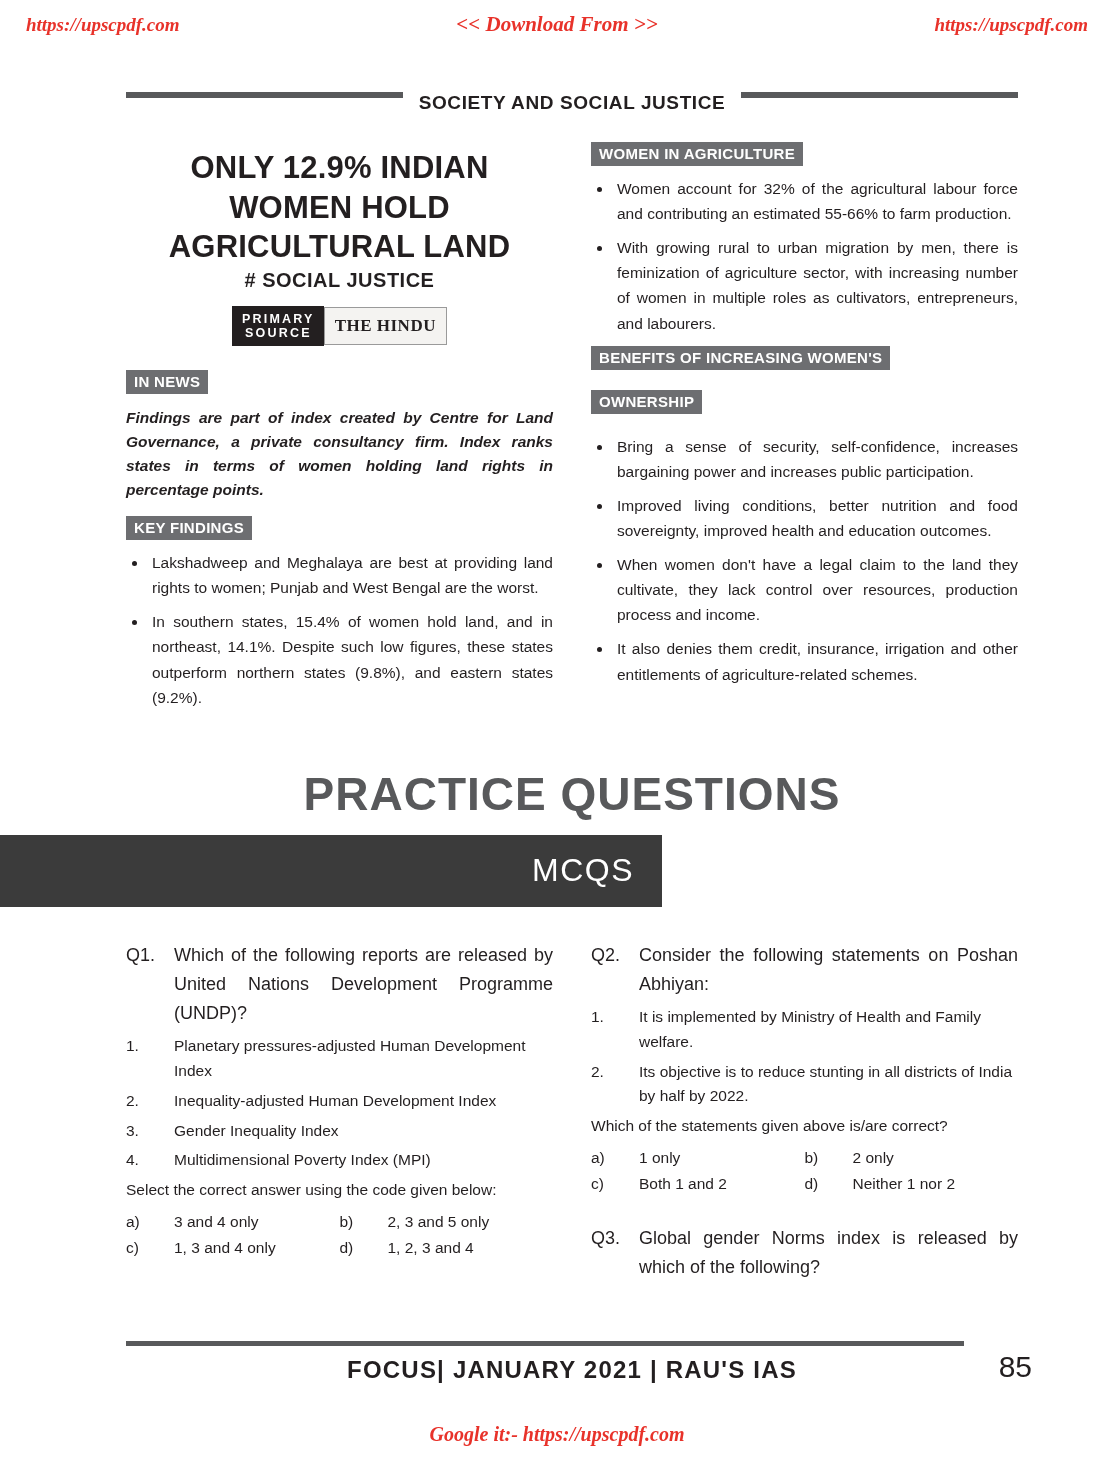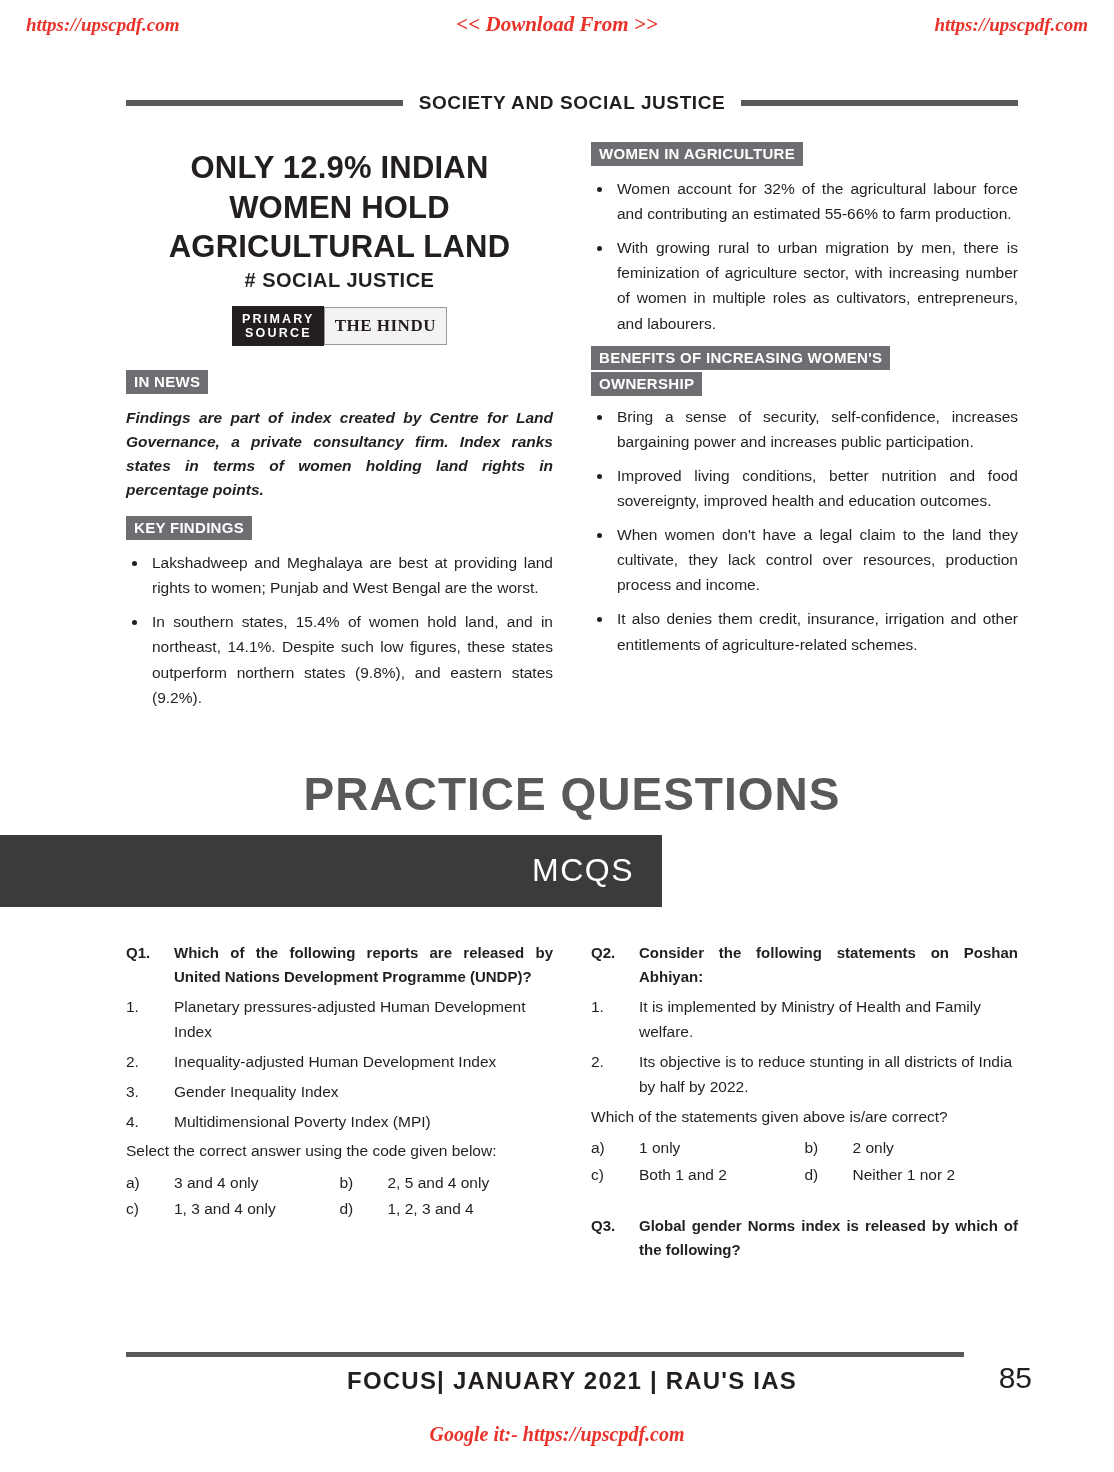--- a/index.html
+++ b/index.html
@@ -45,21 +45,20 @@
   .page {
     position: absolute;
     top: 92px;
     left: 126px;
     width: 892px;
   }
 
   
   .sec-header {
     display: flex;
-    align-items: center;
     gap: 16px;
     margin-bottom: 26px;
   }
   .sec-rule {
     flex: 1;
     height: 6px;
     background: #58595b;
   }
   .sec-title {
     font-weight: bold;
@@ -127,21 +126,21 @@
     display: inline-block;
     background: #6d6e71;
     color: #ffffff;
     font-weight: bold;
     font-size: 15px;
     letter-spacing: 0.3px;
     padding: 3px 8px 4px;
     margin: 10px 0 8px;
   }
   .tag-lines { margin: 10px 0 8px; }
-  .tag-lines .tag { margin: 0 0 2px; display: table; }
+  .tag-lines .tag { margin: 0 0 20px; display: table; }
 
   .lede {
     font-style: italic;
     font-weight: bold;
     font-size: 15.5px;
     line-height: 1.55;
     text-align: justify;
     margin: 4px 0 4px;
   }
 
@@ -184,22 +183,22 @@
 
   .qcols {
     display: flex;
     gap: 38px;
     align-items: flex-start;
   }
   .qcol { width: 432px; }
 
   .q-head {
     display: flex;
-    font-weight: bold;
-    font-size: 15px;
+    font-weight: normal;
+    font-size: 18px;
     line-height: 1.62;
     margin-bottom: 6px;
   }
   .q-head .qnum { width: 48px; flex: none; }
   .q-head .qtext { flex: 1; text-align: justify; }
 
   .q-item {
     display: flex;
     font-size: 15.5px;
     line-height: 1.6;
@@ -226,21 +225,21 @@
   }
   .opt .marker { width: 48px; flex: none; }
 
   .q-gap { height: 26px; }
 
   
   .footer {
     position: absolute;
     left: 126px;
     right: 96px;
-    bottom: 77px;
+    bottom: 88px;
   }
   .footer-rule {
     height: 5px;
     background: #58595b;
     width: 838px;
   }
   .footer-row {
     display: flex;
     align-items: flex-end;
     justify-content: center;
@@ -359,21 +358,21 @@
 
         <div class="q-line">Select the correct answer using the code given below:</div>
 
         <div class="opt-grid">
           <div class="opt">
             <span class="marker">a)</span>
             <span>3 and 4 only</span>
           </div>
           <div class="opt">
             <span class="marker">b)</span>
-            <span>2, 5 and 4 only</span>
+            <span>2, 3 and 5 only</span>
           </div>
           <div class="opt">
             <span class="marker">c)</span>
             <span>1, 3 and 4 only</span>
           </div>
           <div class="opt">
             <span class="marker">d)</span>
             <span>1, 2, 3 and 4</span>
           </div>
         </div>

